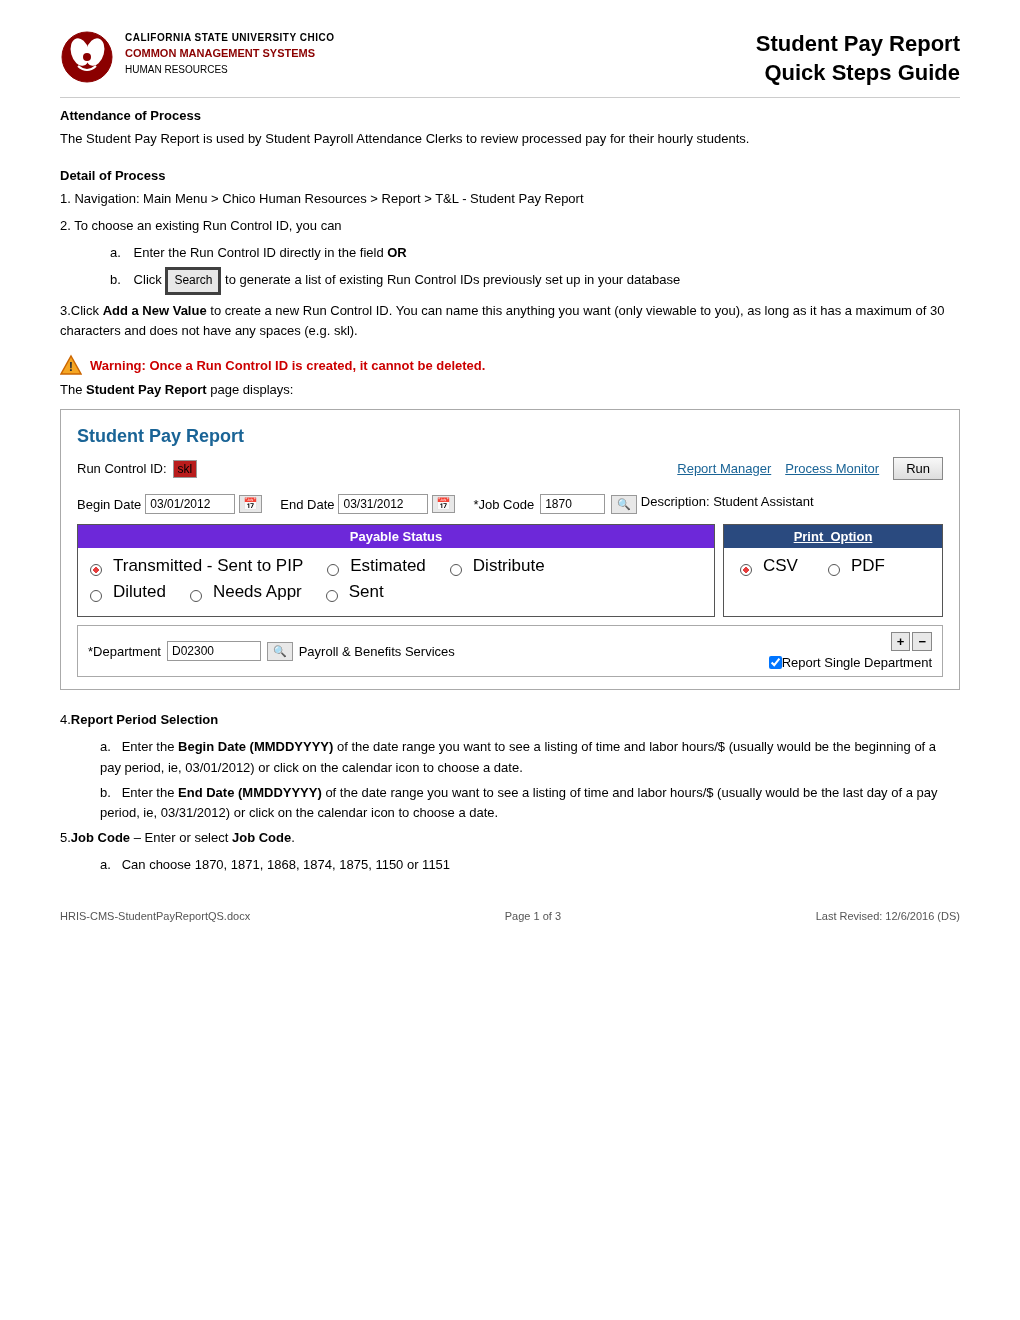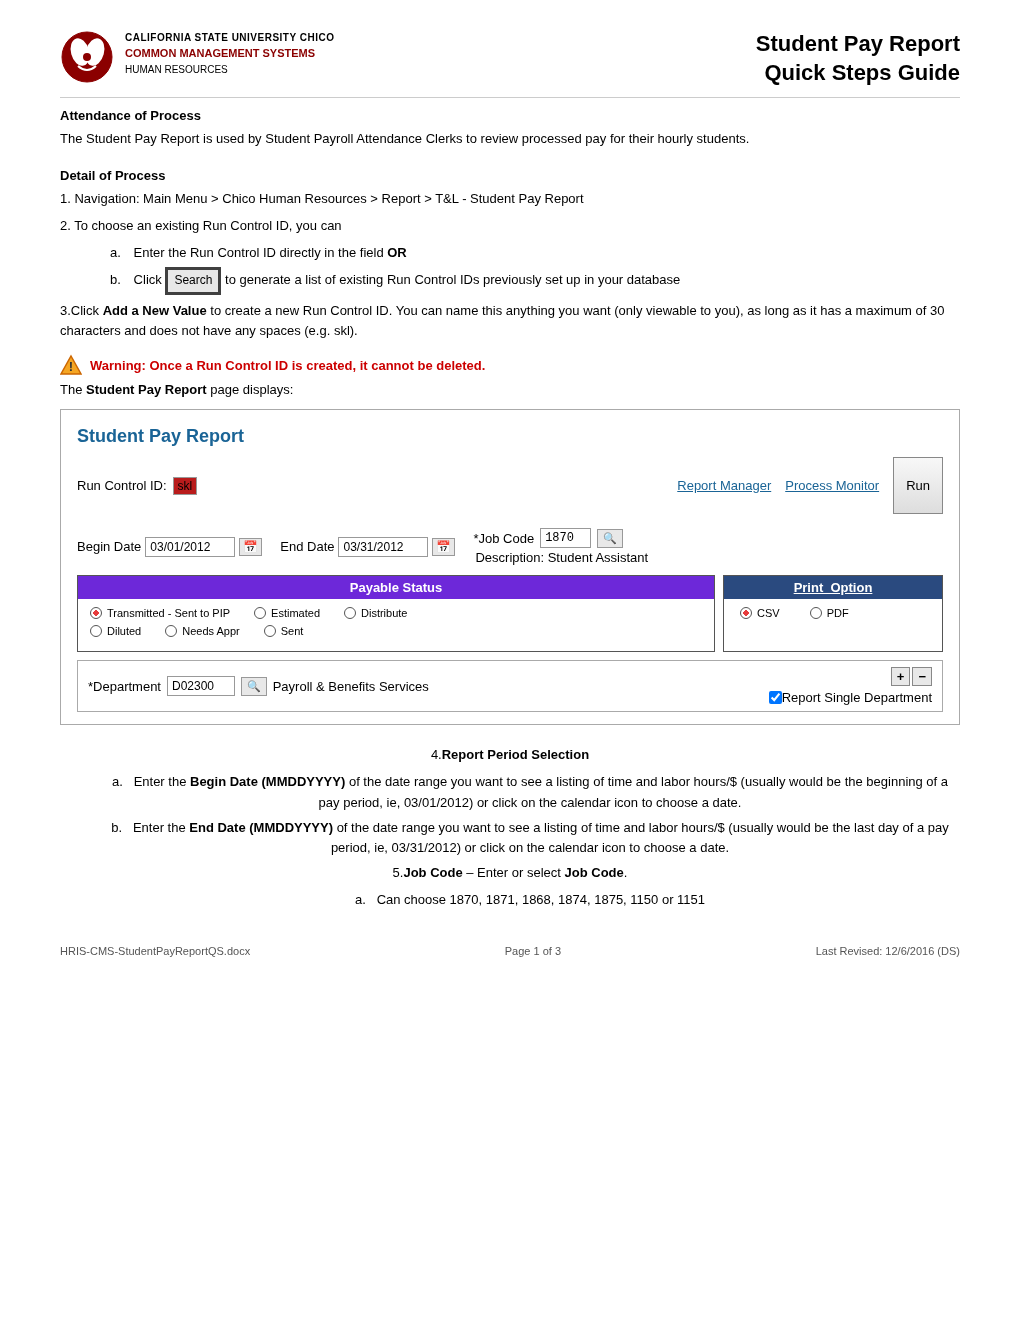--- a/index.html
+++ b/index.html
@@ -161,21 +161,21 @@
       font-size: 13px;
     }
     .link-text {
       color: #1a6496;
       text-decoration: underline;
       cursor: pointer;
     }
     .run-btn {
       border: 1px solid #888;
       background: linear-gradient(#f8f8f8, #ddd);
-      padding: 20px 12px;
+      padding: 3px 12px;
       font-size: 13px;
       cursor: pointer;
       font-family: Arial, sans-serif;
     }
     .date-row {
       display: flex;
       align-items: center;
       gap: 18px;
       margin-bottom: 6px;
     }
@@ -194,35 +194,35 @@
     }
     .cal-icon {
       font-size: 12px;
       border: 1px solid #999;
       padding: 1px 3px;
       background: #e8e8e8;
       cursor: pointer;
     }
     .job-code-area {
       display: flex;
-      flex-direction: column;
+      flex-direction: row;
       gap: 2px;
     }
     .job-code-row {
       display: flex;
       align-items: center;
       gap: 6px;
       font-size: 13px;
     }
     .job-input {
       border: 1px solid #999;
       padding: 2px 4px;
       font-size: 12px;
-      width: 51px;
-      font-family: Liberation Mono, monospace;
+      width: 65px;
+      font-family: Liberation Sans, sans-serif;
     }
     .search-icon-btn {
       border: 1px solid #999;
       background: #e8e8e8;
       padding: 2px 5px;
       font-size: 11px;
       cursor: pointer;
     }
     .desc-row {
       font-size: 13px;
@@ -251,23 +251,23 @@
       padding: 8px 12px;
     }
     .radio-row {
       display: flex;
       align-items: center;
       gap: 24px;
       margin-bottom: 6px;
     }
     .radio-item {
       display: flex;
-      align-items: flex-start;
-      gap: 5px;
-      font-size: 11px;
+      align-items: flex-end;
+      gap: 11px;
+      font-size: 17px;
     }
     .radio-filled {
       width: 12px;
       height: 12px;
       border-radius: 50%;
       border: 1px solid #555;
       background: radial-gradient(circle at 50% 50%, #e63c3c 40%, #fff 40%);
       display: inline-block;
       flex-shrink: 0;
     }
@@ -311,21 +311,21 @@
     .dept-left {
       display: flex;
       align-items: center;
       gap: 6px;
       font-size: 13px;
     }
     .dept-input {
       border: 1px solid #999;
       padding: 2px 4px;
       font-size: 12px;
-      width: 68px;
+      width: 94px;
       font-family: Arial, sans-serif;
     }
     .dept-right {
       display: flex;
       flex-direction: column;
       align-items: flex-end;
       gap: 4px;
     }
     .plus-minus {
       display: flex;
@@ -340,21 +340,20 @@
       font-weight: bold;
     }
     .checkbox-row {
       display: flex;
       align-items: center;
       font-size: 13px;
     }
     
     .lower-steps {
       margin-top: 20px;
-      text-align: center;
     }
     .lower-step {
       margin-bottom: 6px;
       font-size: 13px;
       line-height: 1.6;
     }
     .lower-sub-steps {
       margin-left: 40px;
       list-style: none;
     }

